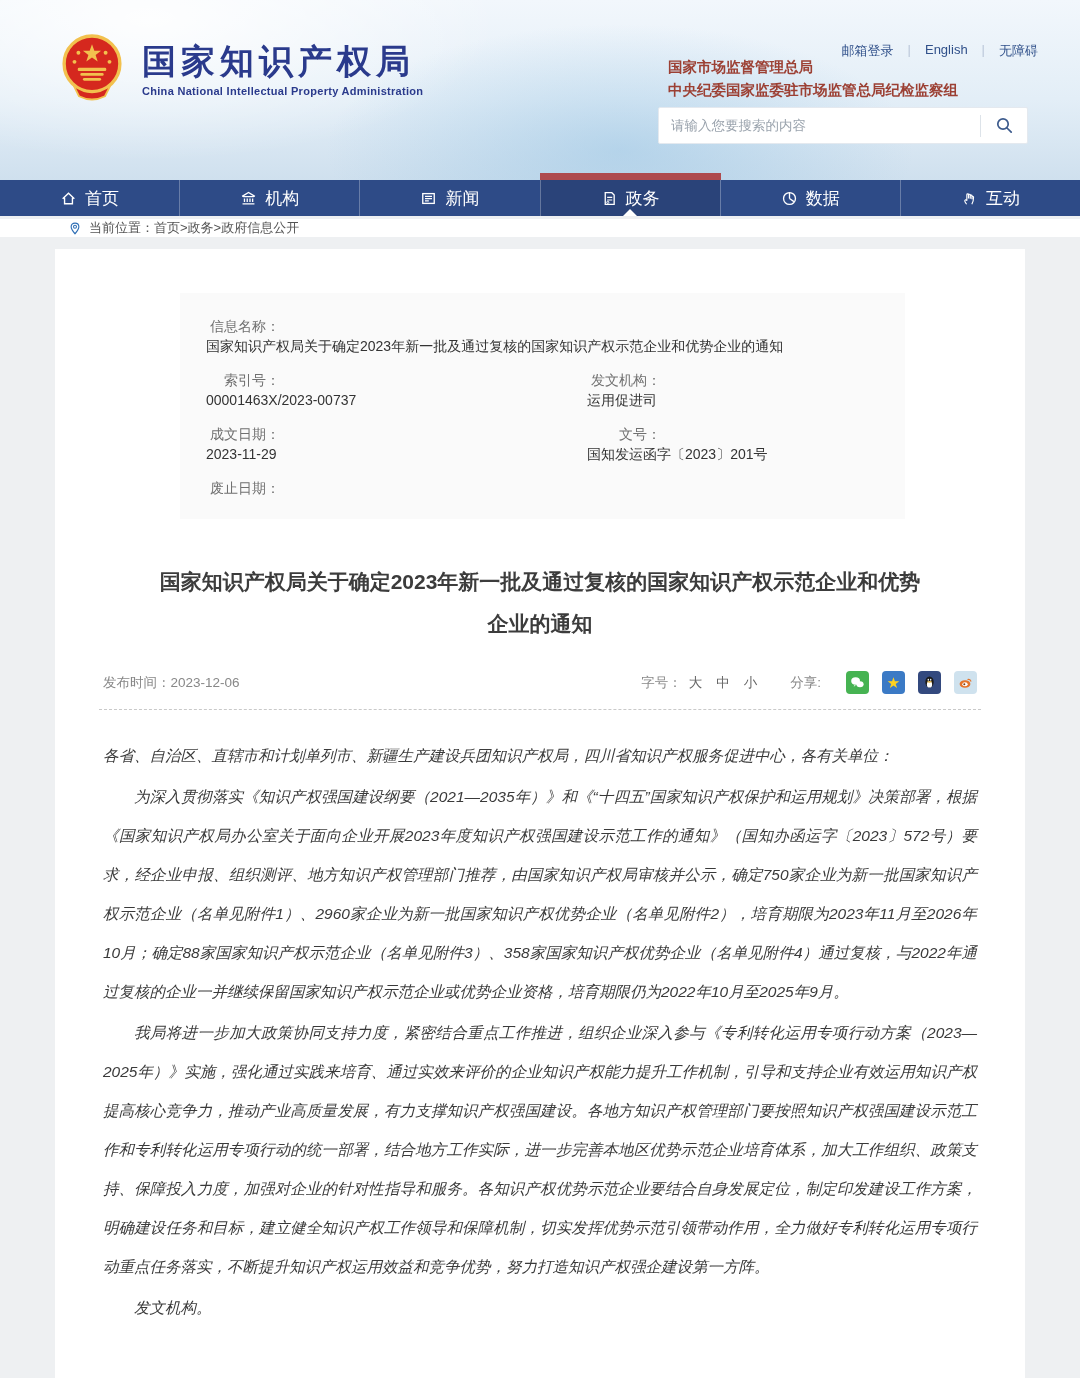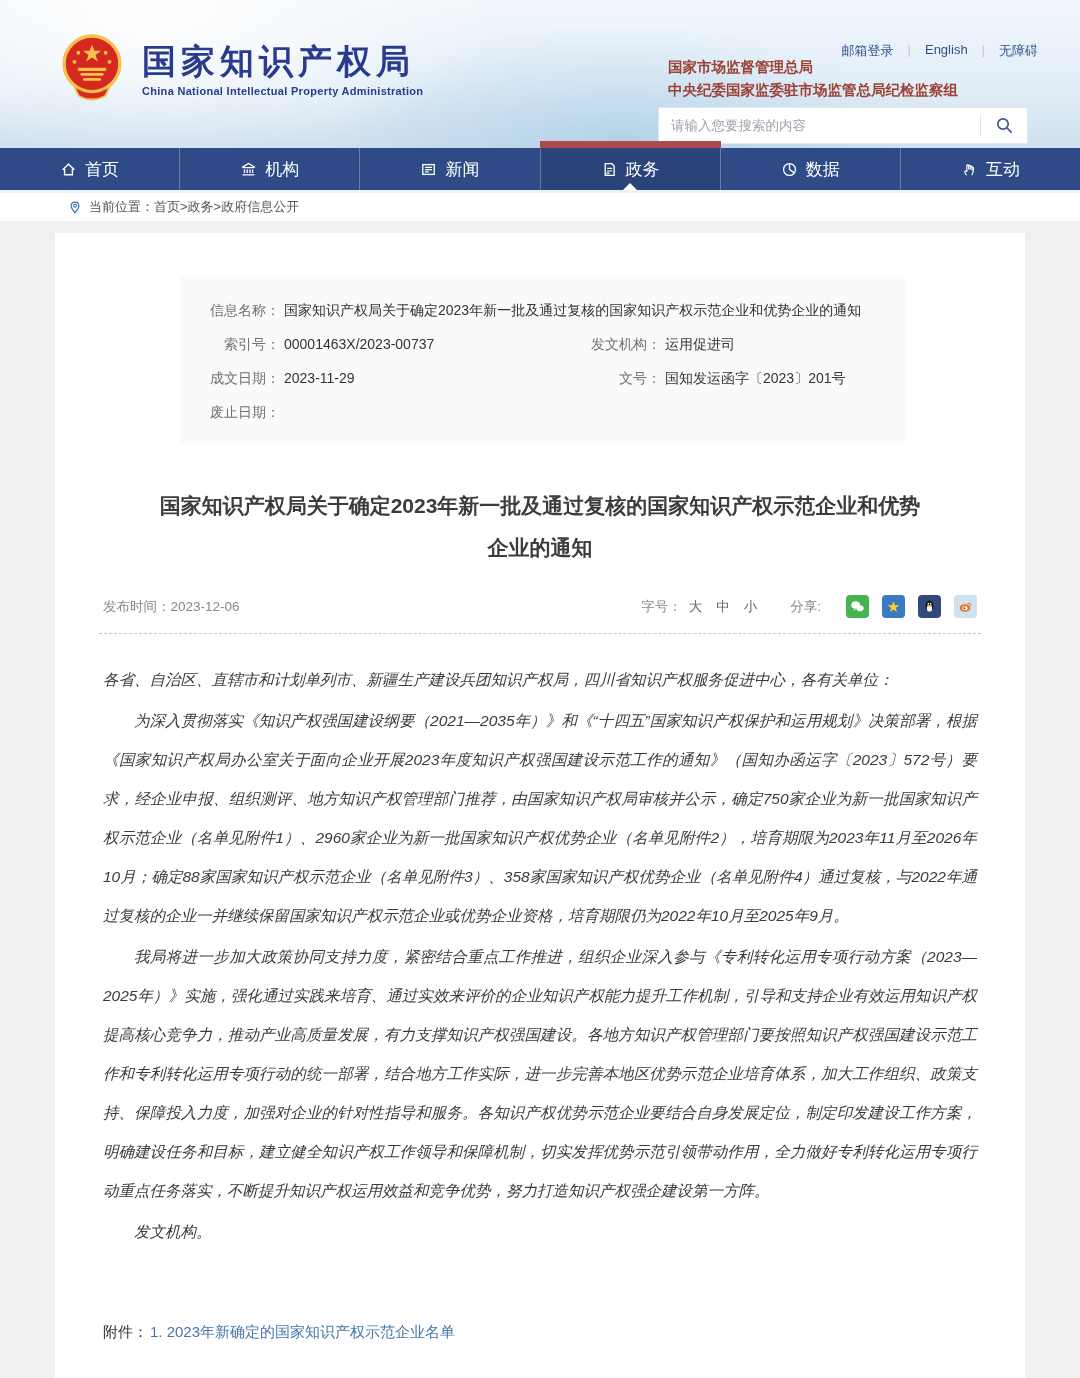--- a/index.html
+++ b/index.html
@@ -1,21 +1,21 @@
 <!DOCTYPE html>
 <html><head>
 <meta charset="utf-8">
 <style>
   * { margin:0; padding:0; box-sizing:border-box; }
   html,body { width:1080px; background:#eef0f2; font-family:"Liberation Sans","DejaVu Sans",sans-serif; }
   body { min-height:1378px; position:relative; }
 
   
   .banner {
-    position:relative; height:148px;
+    position:relative; height:180px;
     background:
       radial-gradient(ellipse 420px 180px at 620px 150px, rgba(140,190,225,.45), rgba(140,190,225,0) 70%),
       radial-gradient(ellipse 500px 200px at 150px 20px, rgba(255,255,255,.9), rgba(255,255,255,0) 70%),
       linear-gradient(180deg,#f2f7fc 0%,#e3eef7 55%,#cfe0ee 100%);
     overflow:visible;
   }
   .logo-wrap { position:absolute; left:60px; top:34px; display:flex; align-items:center; }
   .emblem { width:64px; height:70px; }
   .site-title { margin-left:18px; }
   .site-title .cn { font-size:34px; font-weight:bold; color:#2a3a8c; letter-spacing:5px; line-height:40px; }
@@ -28,41 +28,41 @@
   .dept { position:absolute; left:668px; top:56px; font-size:14.5px; line-height:23px; color:#9c4034; font-weight:bold; }
 
   .searchbar { position:absolute; left:658px; top:107px; width:370px; height:37px;
     background:#fff; border:1px solid #e4e9ef; border-radius:2px; display:flex; align-items:center; }
   .searchbar input { flex:1; border:none; outline:none; height:100%; padding:0 12px; font-size:13.5px; color:#333; background:transparent; font-family:inherit;}
   .searchbar input::placeholder { color:#9aa3ad; }
   .searchbar .sdiv { width:1px; height:22px; background:#dde3e9; }
   .searchbar .sbtn { width:46px; height:100%; display:flex; align-items:center; justify-content:center; cursor:pointer; background:none; border:none; }
 
   
-  .nav { position:relative; height:42px; background:#2e4b87; display:flex; z-index:2; }
+  .nav { position:relative; height:36px; background:#2e4b87; display:flex; z-index:2; }
   .nav-item { flex:1; display:flex; align-items:center; justify-content:center; color:#fff; font-size:17px;
     position:relative; cursor:pointer; }
   .nav-item + .nav-item { border-left:1px solid rgba(255,255,255,.28); }
   .nav-item .nicon { margin-right:8px; display:inline-flex; }
   .nav-item.active { background:#2a4379; }
   .nav-item.active::before { content:""; position:absolute; top:-7px; left:-1px; right:-1px; height:7px; background:#ae4a4e; }
   .nav-item.active::after { content:""; position:absolute; bottom:0px; left:50%; margin-left:-7px;
     border-left:7px solid transparent; border-right:7px solid transparent; border-bottom:7px solid #fff; }
 
   
-  .crumbbar { background:#fff; height:28px; margin-top:3px; display:flex; align-items:center; padding-left:68px;
+  .crumbbar { background:#fff; height:18px; margin-top:3px; display:flex; align-items:center; padding-left:68px;
     font-size:13px; color:#555; }
   .crumbbar .pin { margin-right:7px; display:inline-flex; }
   .crumbbar .cpath { color:#555; }
 
   
   .card { background:#fff; margin:12px 55px 0; min-height:1118px; padding:44px 0 30px; }
 
   .infobox { margin:0 120px 0 125px; background:#fafafa; padding:16px 22px 14px; }
-  .irow { display:flex; font-size:14px; line-height:20px; padding:7px 0; }
+  .irow { display:flex; font-size:14px; line-height:20px; padding:7px 0;flex-direction:column; }
   .igrid { display:grid; grid-template-columns:1fr 300px; }
   .ilabel { width:78px; min-width:78px; text-align:right; color:#707070; }
   .ival { color:#333; margin-left:4px; }
   .ilabel2 { width:78px; min-width:78px; text-align:right; color:#707070; }
 
   .doc-title { margin:42px auto 0; max-width:775px; text-align:center; font-size:21px; line-height:42px;
     font-weight:600; color:#3c3c3c; }
 
   .meta { display:flex; justify-content:space-between; align-items:center; margin:26px 48px 0; font-size:13.5px; color:#888; }
   .meta .right { display:flex; align-items:center; }

